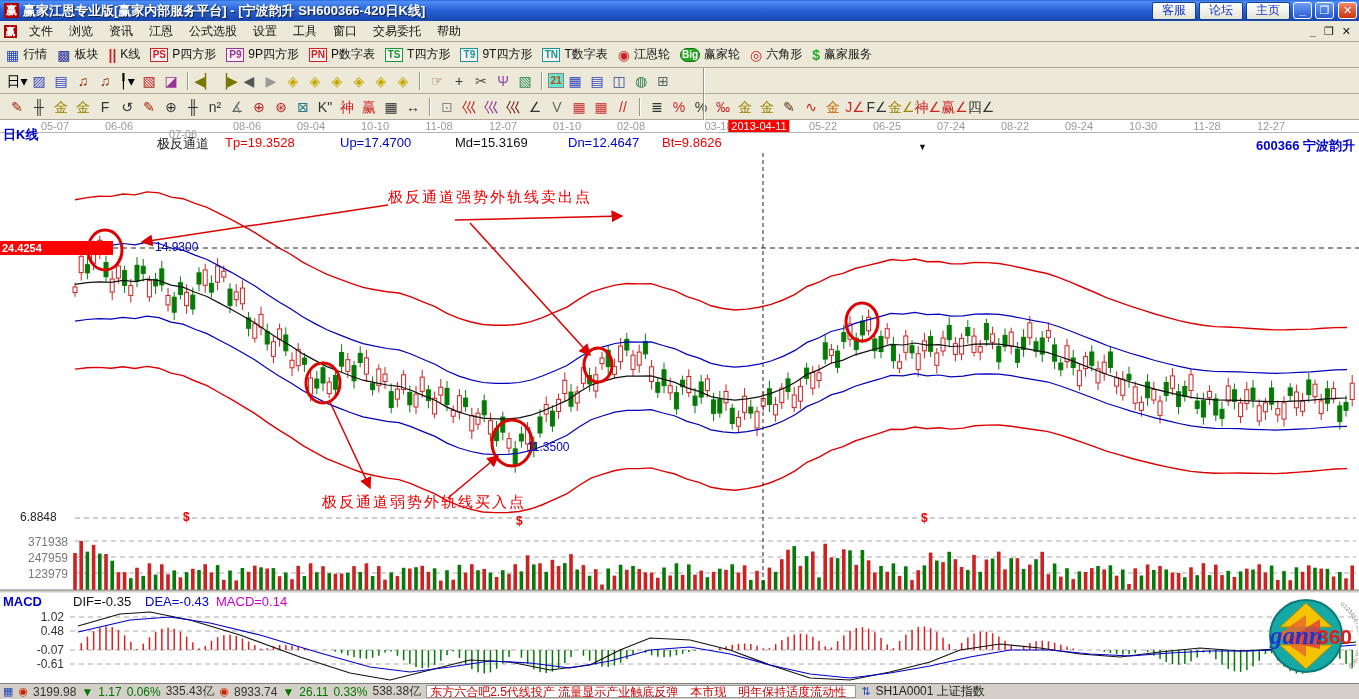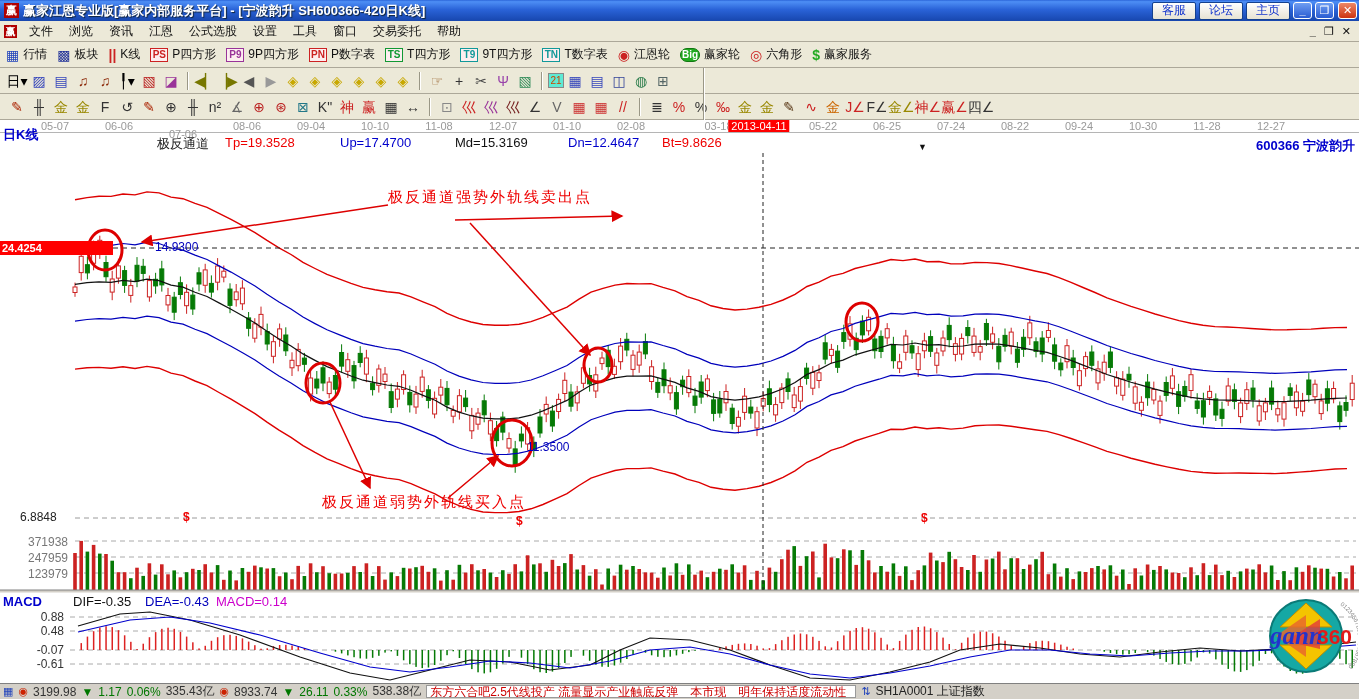--- a/index.html
+++ b/index.html
@@ -29,21 +29,21 @@
   .toolbar{height:26px;display:flex;align-items:center;background:#ece9d8;border-bottom:1px solid #aca899;padding:0 6px;white-space:nowrap;}
   .toolwrap{position:relative;}
   .panel-div{position:absolute;left:703px;top:0;bottom:0;width:2px;border-left:1px solid #9a9786;border-right:1px solid #fff;}
   .titem{display:inline-flex;align-items:center;gap:4px;margin-right:10px;cursor:pointer;}
   .ticon{font-size:14px;font-weight:bold;}
   .tlabel{color:#111;}
   .badge{display:inline-block;min-width:18px;height:14px;line-height:12px;text-align:center;font-size:10px;
     font-weight:bold;border:1px solid;background:#fdeef0;padding:0 1px;}
   .badge.round{border-radius:8px;color:#fff;border:1px solid #117711;}
   .iico{display:inline-block;min-width:22px;text-align:center;font-size:14px;cursor:pointer;line-height:22px;}
-  .ibox{border:1px solid #888;font-size:10px;font-weight:normal;line-height:13px;min-width:16px;background:#5eead4;}
+  .ibox{border:1px solid #888;font-size:10px;font-weight:bold;line-height:13px;min-width:16px;background:#5eead4;}
   .vsep{display:inline-block;width:2px;height:18px;border-left:1px solid #9a9786;border-right:1px solid #fff;margin:0 5px;}
   
   .chart{position:relative;width:1359px;height:563px;background:#fff;overflow:hidden;}
   .chart svg{position:absolute;left:0;top:0;}
   .ov{position:absolute;white-space:nowrap;}
   .date{position:absolute;top:0;transform:translateX(-50%);color:#999;font-size:11px;}
   .date.hl{background:#f00;color:#fff;padding:0 3px;z-index:3;}
   #datebar{position:absolute;left:0;top:0;width:1359px;height:13px;border-bottom:1px solid #b5b5b5;background:#fff;z-index:2;}
   .period{left:3px;top:6px;color:#0000cc;font-weight:bold;font-size:13px;z-index:3;}
   .ind-name{position:absolute;color:#222;font-size:13px;top:0;}
@@ -1151,21 +1151,21 @@
         <span class="vax" style="left: 2px; top: 431px; position: absolute;">247959</span>
         <span class="vax" style="left: 2px; top: 447px; position: absolute;">123979</span>
       </div>
     <div id="macdhdr">
         <span class="mhdr" style="left: 3px; color: rgb(0, 0, 204); font-weight: bold;">MACD</span>
         <span class="mhdr" style="left: 73px; color: rgb(17, 17, 17);">DIF=-0.35</span>
         <span class="mhdr" style="left: 145px; color: rgb(0, 0, 187);">DEA=-0.43</span>
         <span class="mhdr" style="left: 216px; color: rgb(204, 0, 204);">MACD=0.14</span>
       </div>
     <div id="macdax">
-        <span class="max" style="left: 4px; top: 490px; position: absolute;">0.88</span>
+        <span class="max" style="left: 4px; top: 490px; position: absolute;">1.02</span>
         <span class="max" style="left: 4px; top: 504px; position: absolute;">0.48</span>
         <span class="max" style="left: 4px; top: 523px; position: absolute;">-0.07</span>
         <span class="max" style="left: 4px; top: 537px; position: absolute;">-0.61</span>
       </div>
 
     <div class="ov logo">
       <svg width="96" height="78" viewBox="0 0 96 78">
         <circle cx="44" cy="39" r="36" fill="#15a8a4" stroke="#0b7a77" stroke-width="2"></circle>
         <polygon points="44,6 70,30 18,30" fill="#f4c400" stroke="#b98c00" stroke-width="1"></polygon>
         <polygon points="18,48 70,48 44,72" fill="#f4c400" stroke="#b98c00" stroke-width="1"></polygon>

